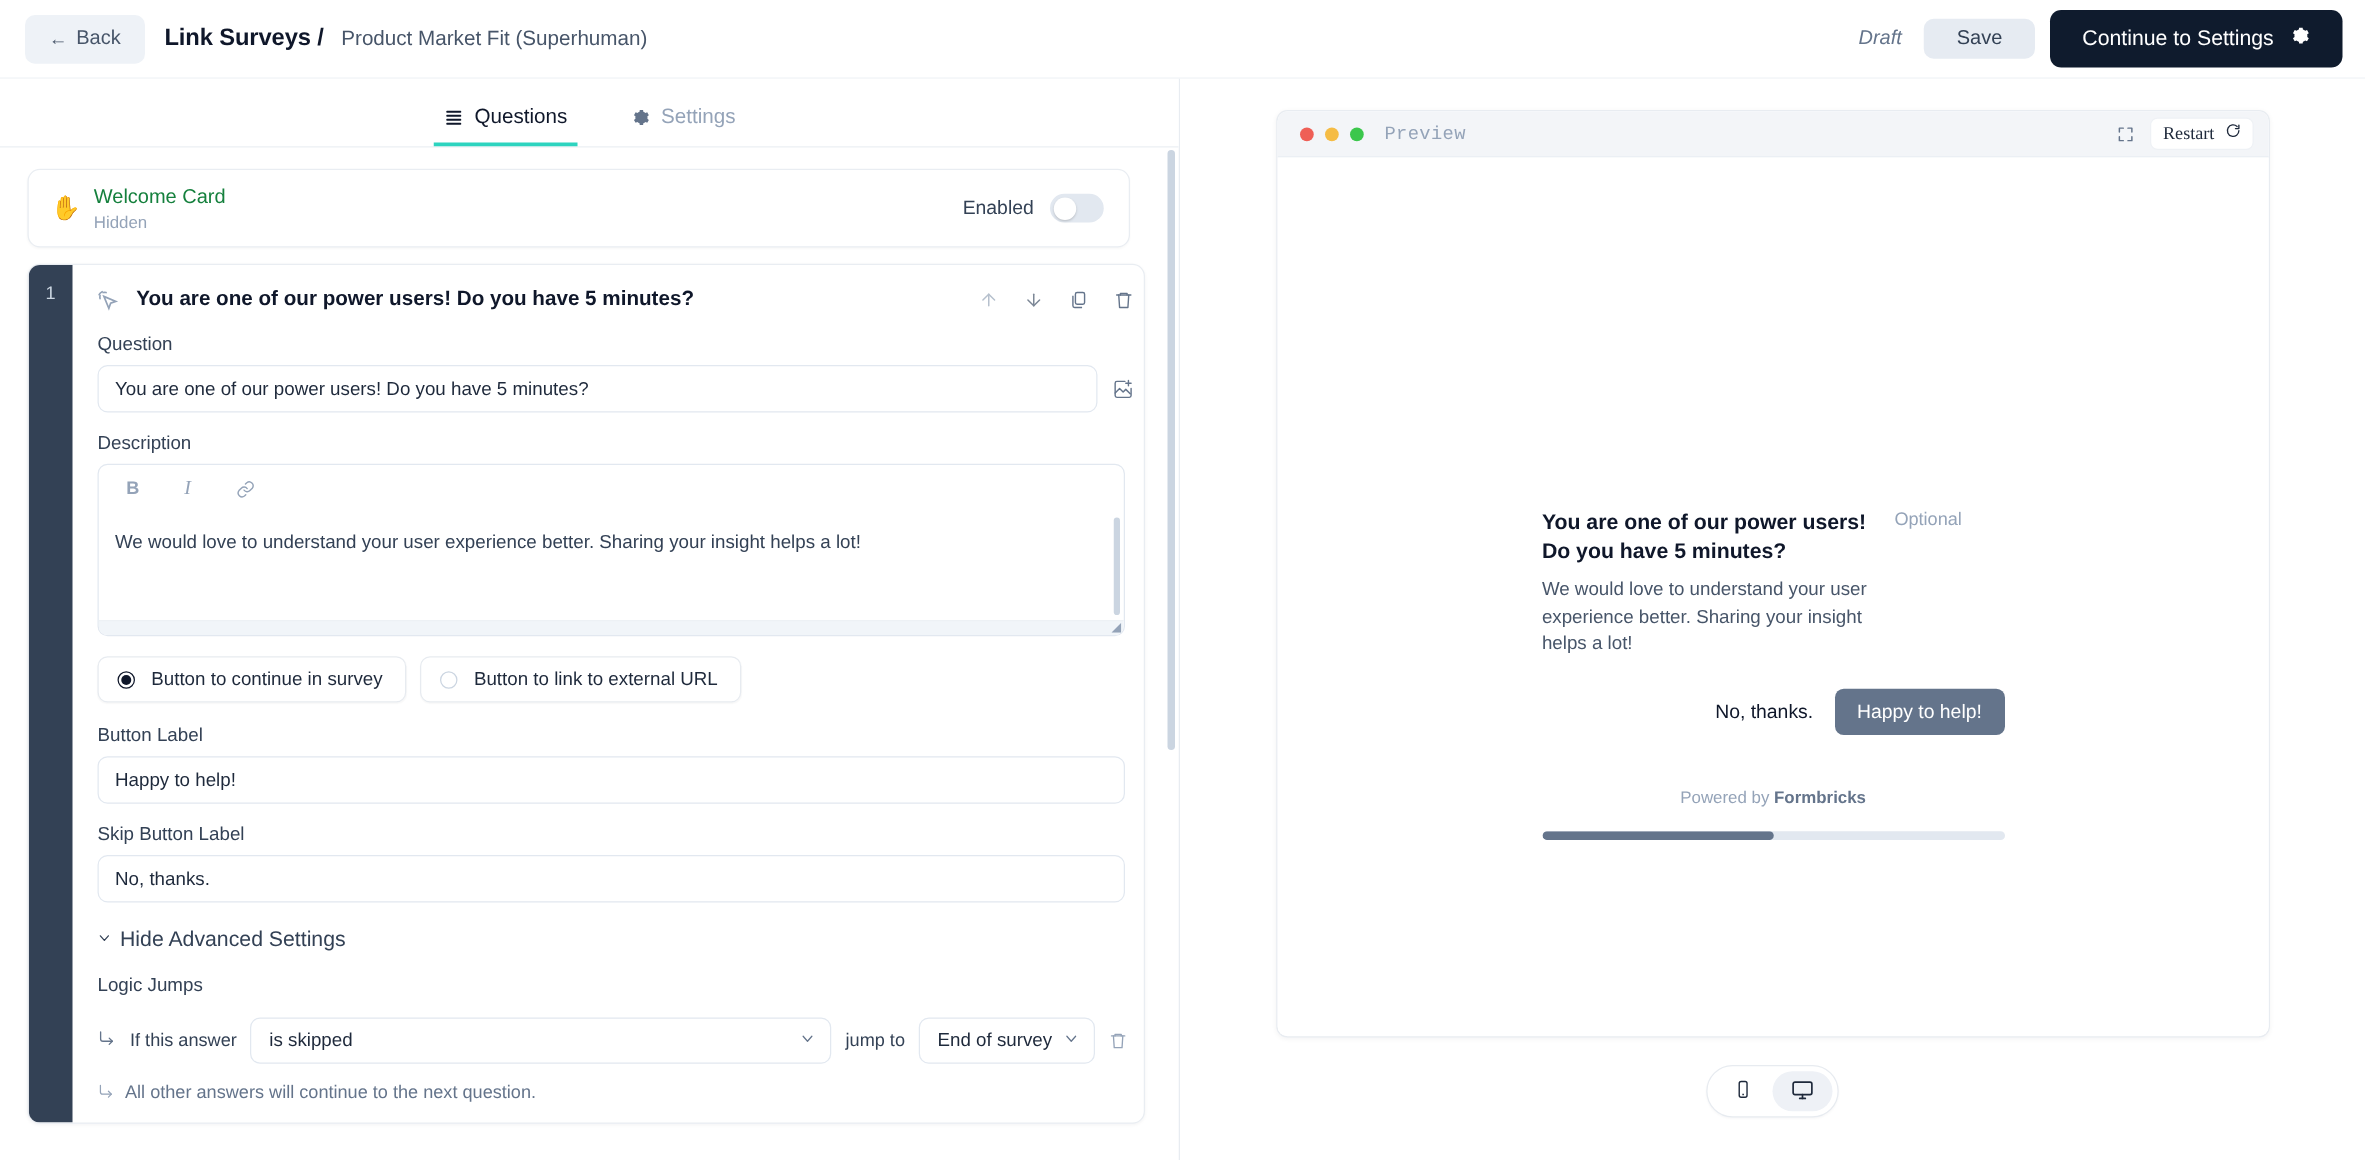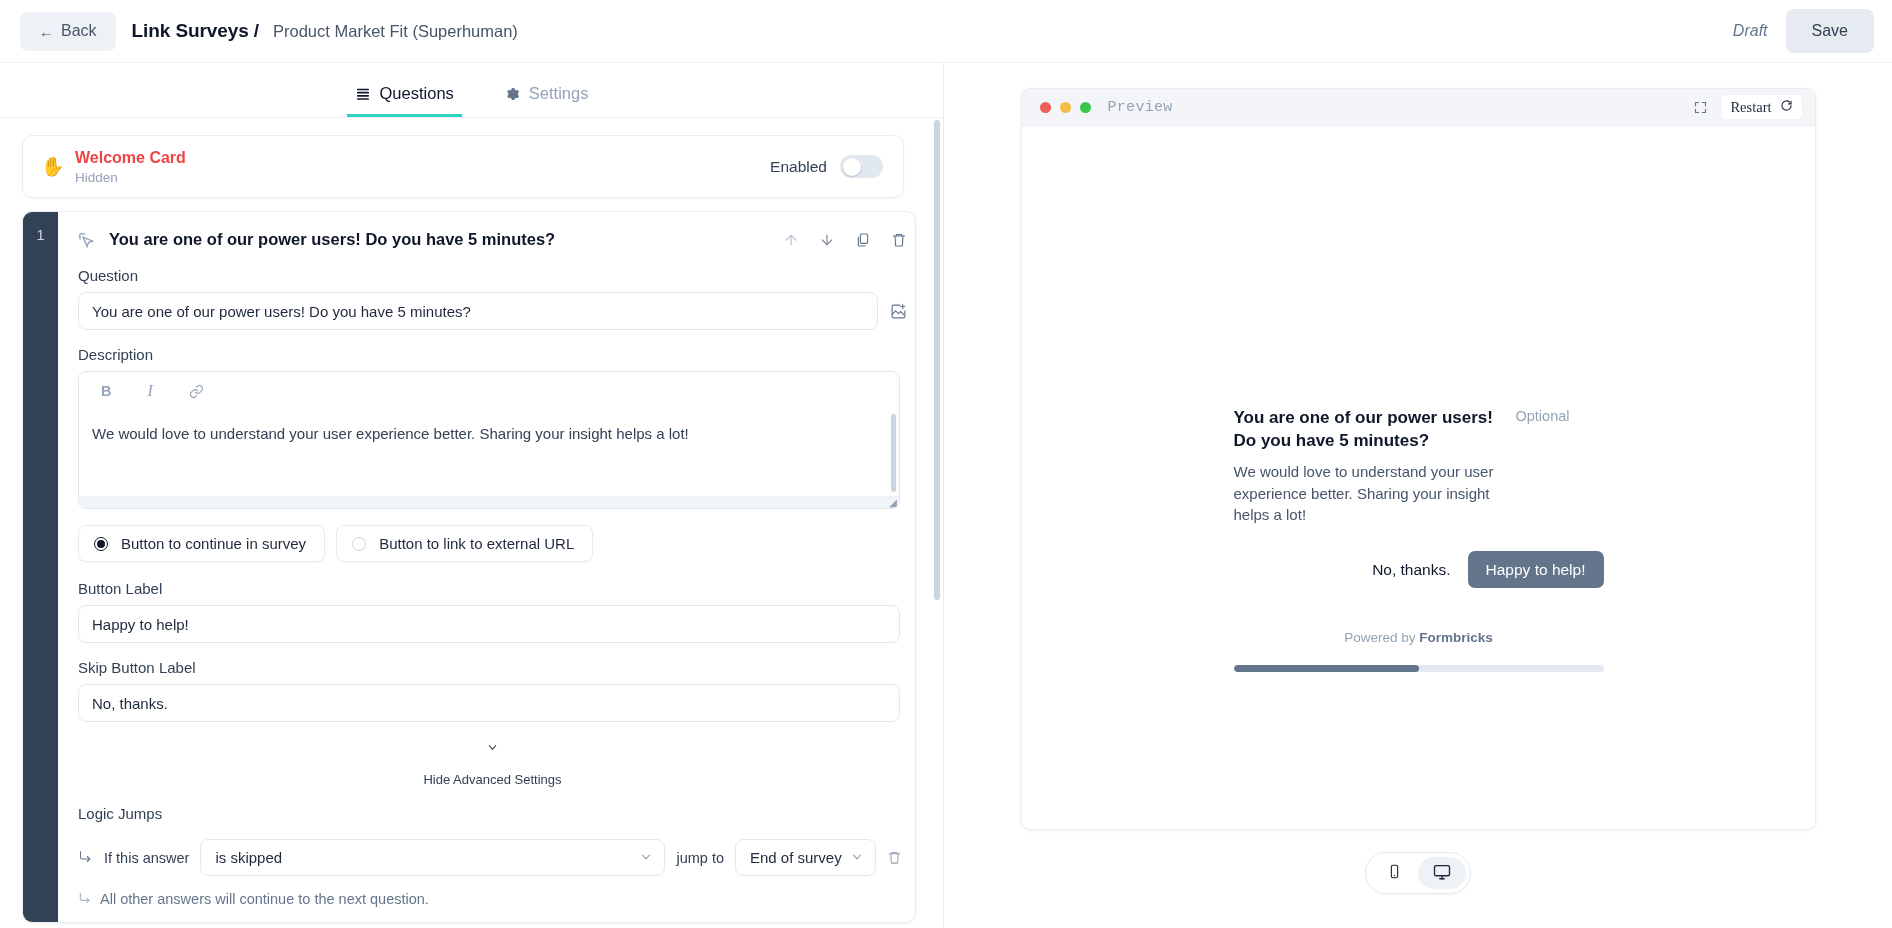--- a/index.html
+++ b/index.html
@@ -29,21 +29,21 @@
     cursor: pointer;
   }
   .back-arrow { font-size: 15px; line-height: 1; }
   .breadcrumb { display: flex; align-items: baseline; gap: 14px; margin-left: 16px; }
   .bc-root { font-size: 19px; font-weight: bold; color: #0f172a; letter-spacing: -0.1px; }
   .bc-name { font-size: 16.5px; color: #475569; }
   .topbar-right { margin-left: auto; display: flex; align-items: center; gap: 12px; }
   .draft-label { font-size: 16px; font-style: italic; color: #64748b; padding-right: 6px; }
   .save-btn {
     background: #e6ebf2; color: #334155; border: none; border-radius: 8px;
-    height: 44px; padding: 0 26px; font-size: 16px; font-family: inherit; cursor: pointer;
+    height: 32px; padding: 0 26px; font-size: 16px; font-family: inherit; cursor: pointer;
   }
   .continue-btn {
     background: #0f1b2d; color: #ffffff; border: none; border-radius: 9px;
     height: 46px; padding: 0 26px; font-size: 17px; font-family: inherit;
     display: flex; align-items: center; gap: 12px; cursor: pointer;
   }
   .gear-white { display: block; }
 
   
   .body { flex: 1; display: flex; min-height: 0; }
@@ -73,21 +73,21 @@
 
   
   .welcome-card {
     border: 1px solid #e9edf2; border-radius: 10px; background: #fff;
     height: 63px; display: flex; align-items: center; padding: 0 20px 0 18px;
     box-shadow: 0 1px 2px rgba(15,23,42,0.03);
     width: 882px;
   }
   .wc-emoji { font-size: 19px; width: 34px; }
   .wc-texts { display: flex; flex-direction: column; gap: 3px; }
-  .wc-title { font-size: 16px; font-weight: bold; color: #ef4444; }
+  .wc-title { font-size: 16px; font-weight: normal; color: #15803d; }
   .wc-sub { font-size: 13.5px; color: #94a3b8; }
   .wc-right { margin-left: auto; display: flex; align-items: center; gap: 13px; }
   .wc-enabled { font-size: 15.5px; color: #334155; }
   .toggle {
     width: 43px; height: 23px; border-radius: 12px; background: #e2e8f0;
     position: relative; cursor: pointer;
   }
   .toggle .knob {
     position: absolute; top: 2.5px; left: 3px;
     width: 18px; height: 18px; border-radius: 50%;
@@ -152,22 +152,22 @@
   .radio-dot {
     width: 14px; height: 14px; border-radius: 50%;
     border: 1px solid #cbd5e1; background: #fff; position: relative;
   }
   .radio-dot.on { border-color: #0f172a; }
   .radio-dot.on::after {
     content: ""; position: absolute; inset: 2px; border-radius: 50%; background: #0f172a;
   }
 
   .adv-toggle {
-    display: flex; align-items: center; gap: 17px; margin-top: 20px;
-    font-size: 13px; color: #334155; cursor: pointer; flex-direction: column;
+    display: flex; align-items: center; gap: 7px; margin-top: 20px;
+    font-size: 17px; color: #334155; cursor: pointer;
   }
   .logic-title { font-size: 15px; color: #334155; margin-top: 18px; }
   .logic-row { display: flex; align-items: center; gap: 11px; margin-top: 17px; }
   .logic-arrow { color: #64748b; font-size: 15px; }
   .logic-text { font-size: 14.5px; color: #334155; }
   .select {
     border: 1px solid #e2e8f0; border-radius: 8px; background: #fff;
     height: 37px; display: flex; align-items: center; padding: 0 12px 0 14px;
     font-size: 15px; color: #1e293b; cursor: pointer;
   }
@@ -254,20 +254,29 @@
       <span class="back-arrow">←</span>
       <span>Back</span>
     </button>
     <div class="breadcrumb">
       <span class="bc-root">Link Surveys /</span>
       <span class="bc-name">Product Market Fit (Superhuman)</span>
     </div>
     <div class="topbar-right">
       <span class="draft-label">Draft</span>
       <button class="save-btn">Save</button>
+      <button class="continue-btn">
+        <span>Continue to Settings</span>
+        <span class="gear-white">
+          <svg width="17" height="17" viewBox="0 0 24 24" fill="#ffffff">
+            <path d="M12 8a4 4 0 100 8 4 4 0 000-8zm0 6a2 2 0 110-4 2 2 0 010 4z"></path>
+            <path d="M21 12c0-.5-.05-1-.13-1.47l1.78-1.35-2-3.46-2.1.85a7.9 7.9 0 00-2.55-1.47L15.7 3h-4l-.3 2.1A7.9 7.9 0 008.85 6.6l-2.1-.85-2 3.46L6.53 10.5a8.3 8.3 0 000 3L4.75 14.85l2 3.46 2.1-.85a7.9 7.9 0 002.55 1.47l.3 2.07h4l.3-2.07a7.9 7.9 0 002.55-1.47l2.1.85 2-3.46-1.78-1.35c.08-.47.13-.97.13-1.5z"></path>
+          </svg>
+        </span>
+      </button>
     </div>
   </div>
 
   <div class="body">
 
     <div class="editor">
 
       <div class="tabs">
         <div class="tab active">
           <span>

